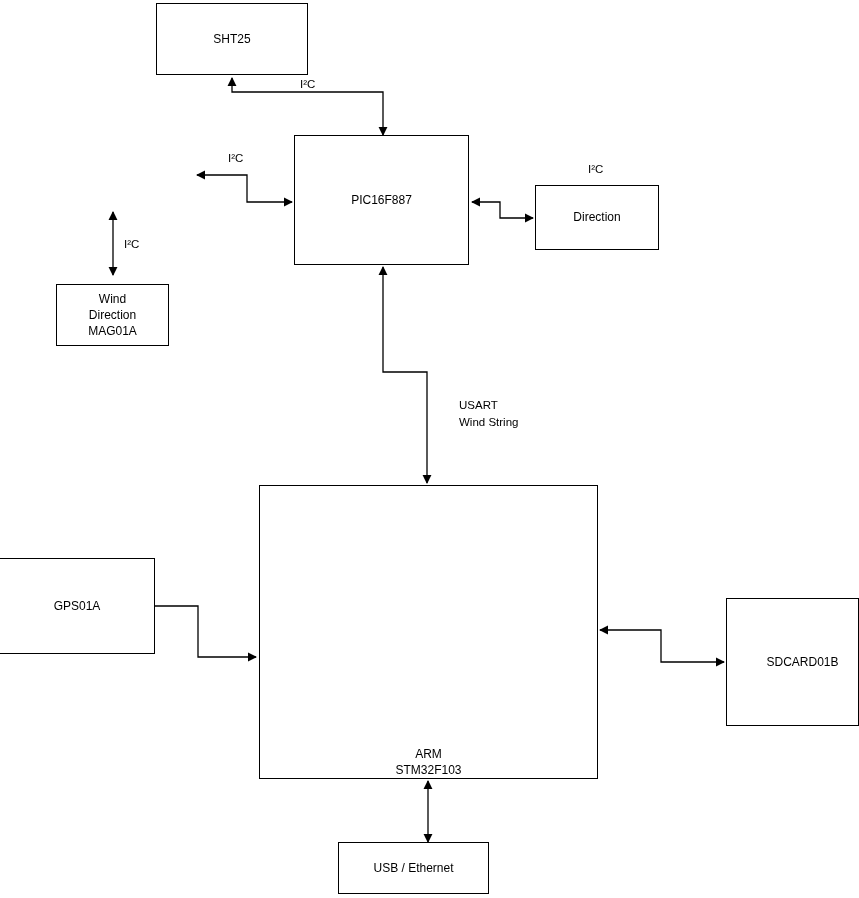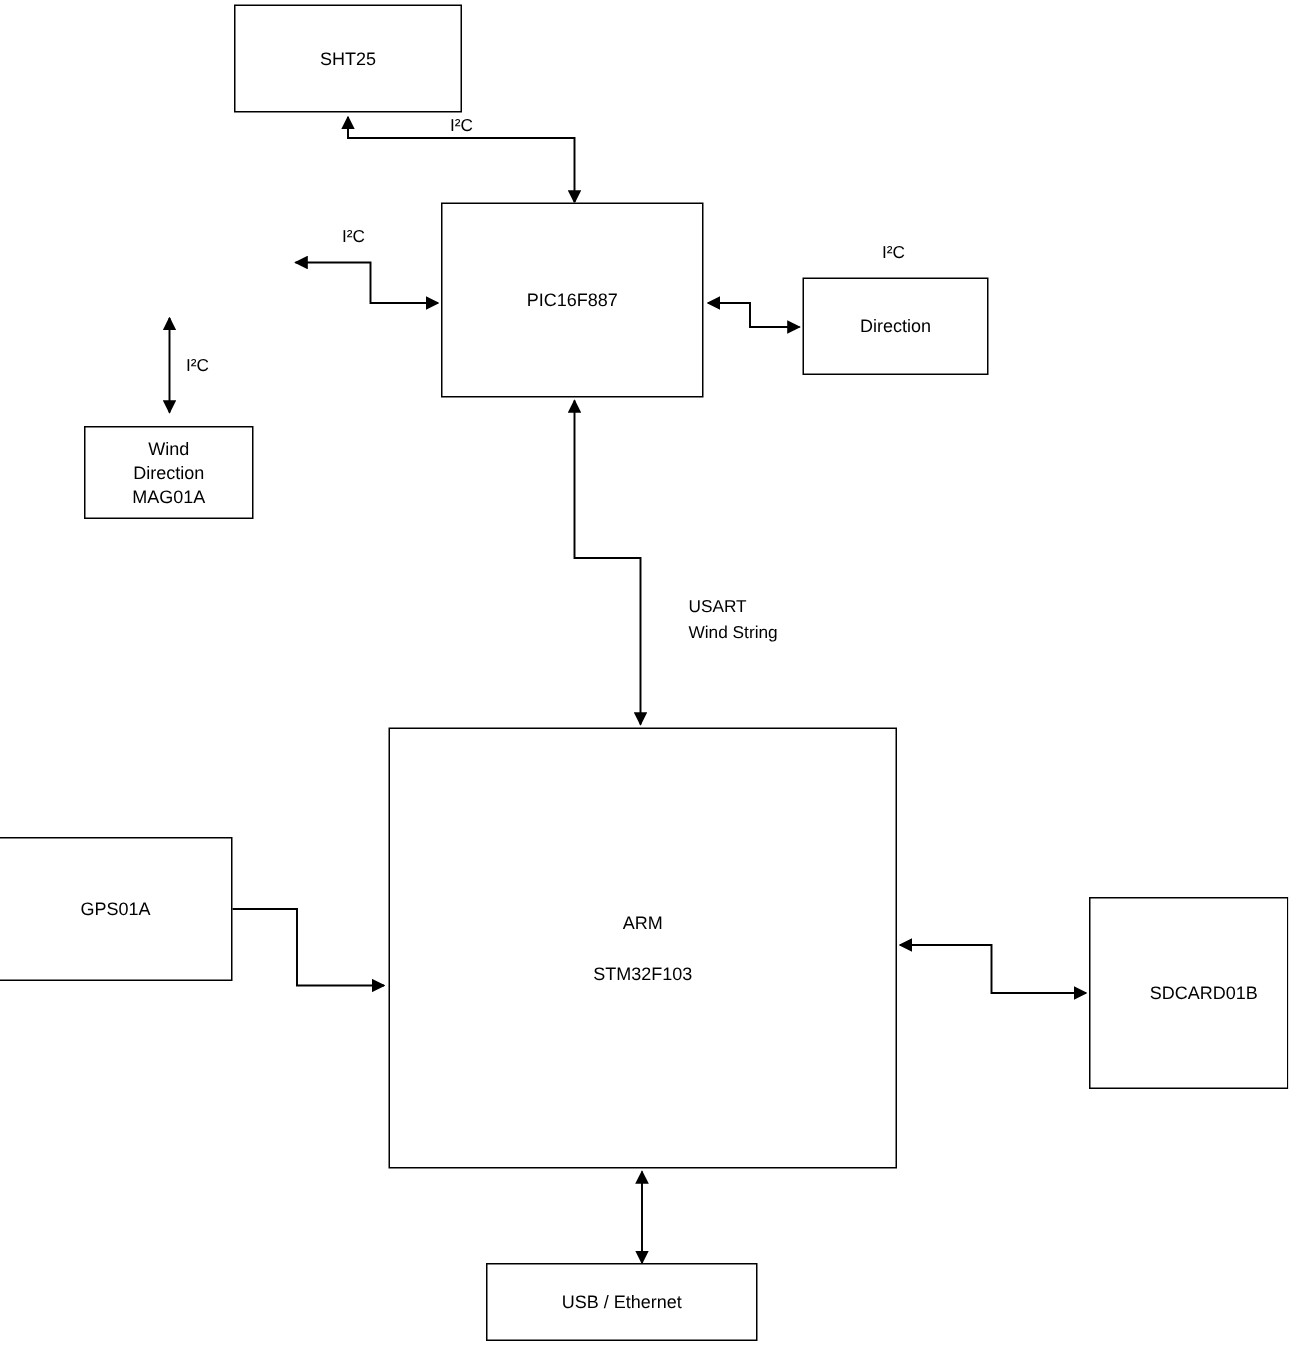--- a/index.html
+++ b/index.html
@@ -25,21 +25,20 @@
     flex-direction: column;
     align-items: center;
     justify-content: center;
     text-align: center;
     font-size: 12px;
     color: #000000;
     line-height: 1.35;
     z-index: 2;
   }
   .node .line2 {
-    margin-top: 18px;
   }
   .edge-label {
     position: absolute;
     font-size: 11.5px;
     color: #000000;
     white-space: pre;
     line-height: 1.45;
     z-index: 3;
   }
   svg.wires {
@@ -112,30 +111,30 @@
   <div class="node" style="left:56px; top:284px; width:113px; height:62px; white-space:pre;">
     <span>Wind
 Direction
 MAG01A</span>
   </div>
 
   <div class="node" style="left:-1px; top:558px; width:156px; height:96px;">
     <span>GPS01A</span>
   </div>
 
-  <div class="node" style="left:259px; top:485px; width:339px; height:294px;">
+  <div class="node" style="left:259px; top:485px; width:339px; height:294px;justify-content:flex-end;">
     <span>ARM</span>
     <span class="line2">STM32F103</span>
   </div>
 
   <div class="node" style="left:726px; top:598px; width:133px; height:128px;padding-left:20px;">
     <span>SDCARD01B</span>
   </div>
 
-  <div class="node" style="left:324px; top:842px; width:181px; height:52px;">
+  <div class="node" style="left:338px; top:842px; width:151px; height:52px;">
     <span>USB / Ethernet</span>
   </div>
 
   <div class="edge-label" style="left:300px; top:76px;">I²C</div>
 
   <div class="edge-label" style="left:228px; top:150px;">I²C</div>
 
   <div class="edge-label" style="left:588px; top:161px;">I²C</div>
 
   <div class="edge-label" style="left:124px; top:236px;">I²C</div>

